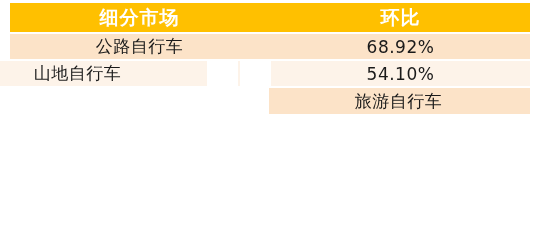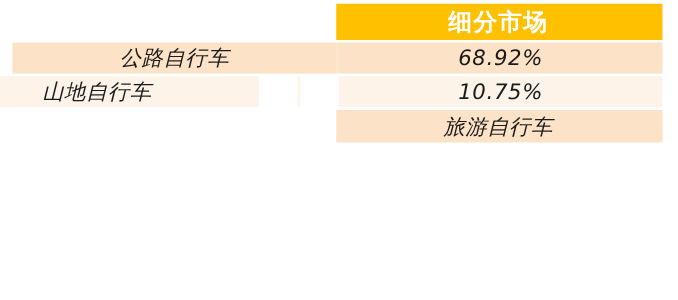--- a/index.html
+++ b/index.html
@@ -36,21 +36,20 @@
   .row-header {
     height: 29px;
   }
   .row-spacer {
     height: 2px;
     background: #FFFFFF;
     flex: none;
   }
   .row-body {
     height: 25px;
-    font-style: italic;
   }
   .row-body.last {
     height: 26px;
   }
 
   .cell {
     box-sizing: border-box;
     display: flex;
     align-items: center;
     justify-content: center;
@@ -101,36 +100,37 @@
   }
 </style>
 </head>
 <body>
 
 <div class="table-wrap">
 
   <div class="row row-header">
     <div class="cell col-left">细分市场</div>
     <div class="cell col-gap"></div>
+    <div class="cell col-right">环比</div>
   </div>
 
   <div class="row-spacer"></div>
 
   <div class="row row-body band-a">
     <div class="cell col-left">公路自行车</div>
     <div class="cell col-gap"></div>
     <div class="cell col-right value">68.92%</div>
   </div>
 
   <div class="row-spacer"></div>
 
   <div class="row row-body band-b">
     <div class="cell col-left">山地自行车</div>
     <div class="cell col-gap"></div>
-    <div class="cell col-right value">10.75%</div>
+    <div class="cell col-right value">54.10%</div>
   </div>
 
   <div class="row-spacer"></div>
 
   <div class="row row-body last band-a">
     <div class="cell col-left">旅游自行车</div>
     <div class="cell col-gap"></div>
   </div>
 
 </div>

